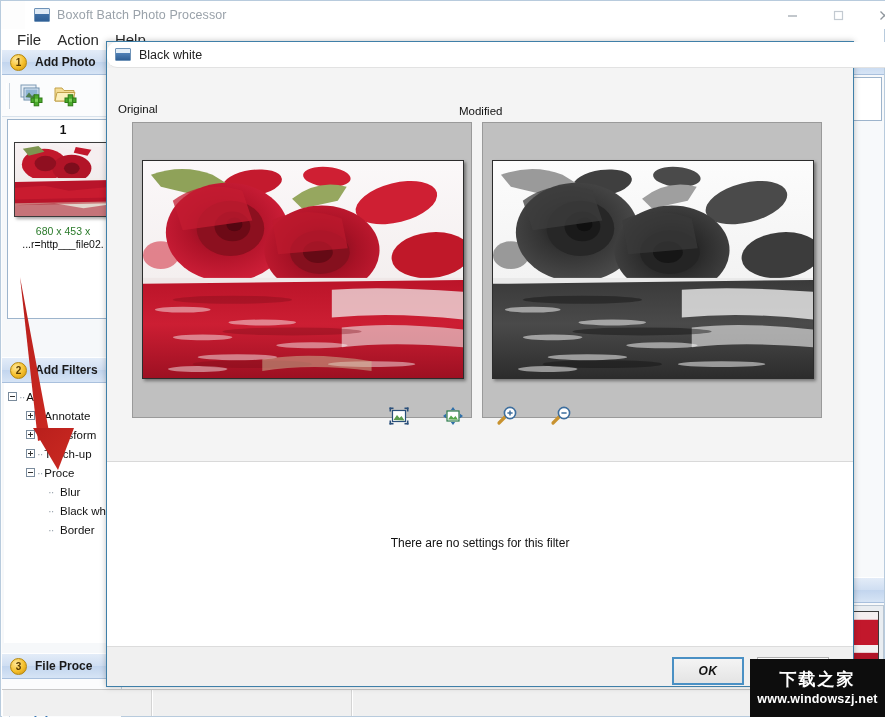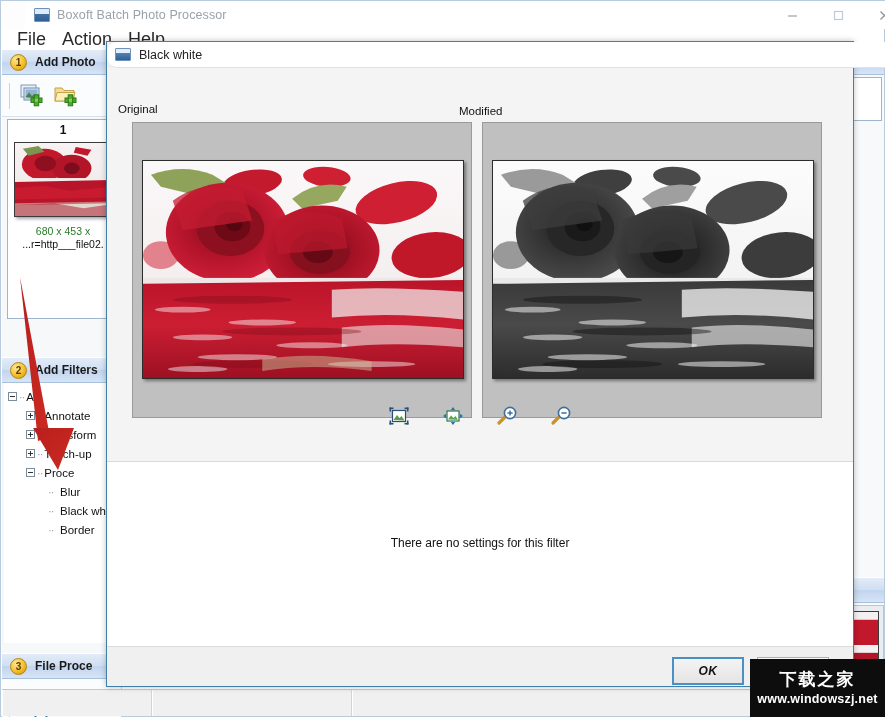--- a/index.html
+++ b/index.html
@@ -46,21 +46,21 @@
 
   
   #menu-bar {
     position: absolute; left: 0; top: 28px;
     width: 883px; height: 20px;
     background: #ffffff;
     display: flex; align-items: center;
     padding-left: 8px;
   }
   .menu-item {
-    font-size: 18px; color: #2a2a2a; padding: 1px 8px; cursor: default;
+    font-size: 15px; color: #2a2a2a; padding: 1px 8px; cursor: default;
   }
 
   
   #left-pane {
     position: absolute; left: 1px; top: 48px;
     width: 120px; height: 640px;
     background: #f6f8fa;
     border-right: 1px solid #c4d3e2;
   }
   .nav-header {

